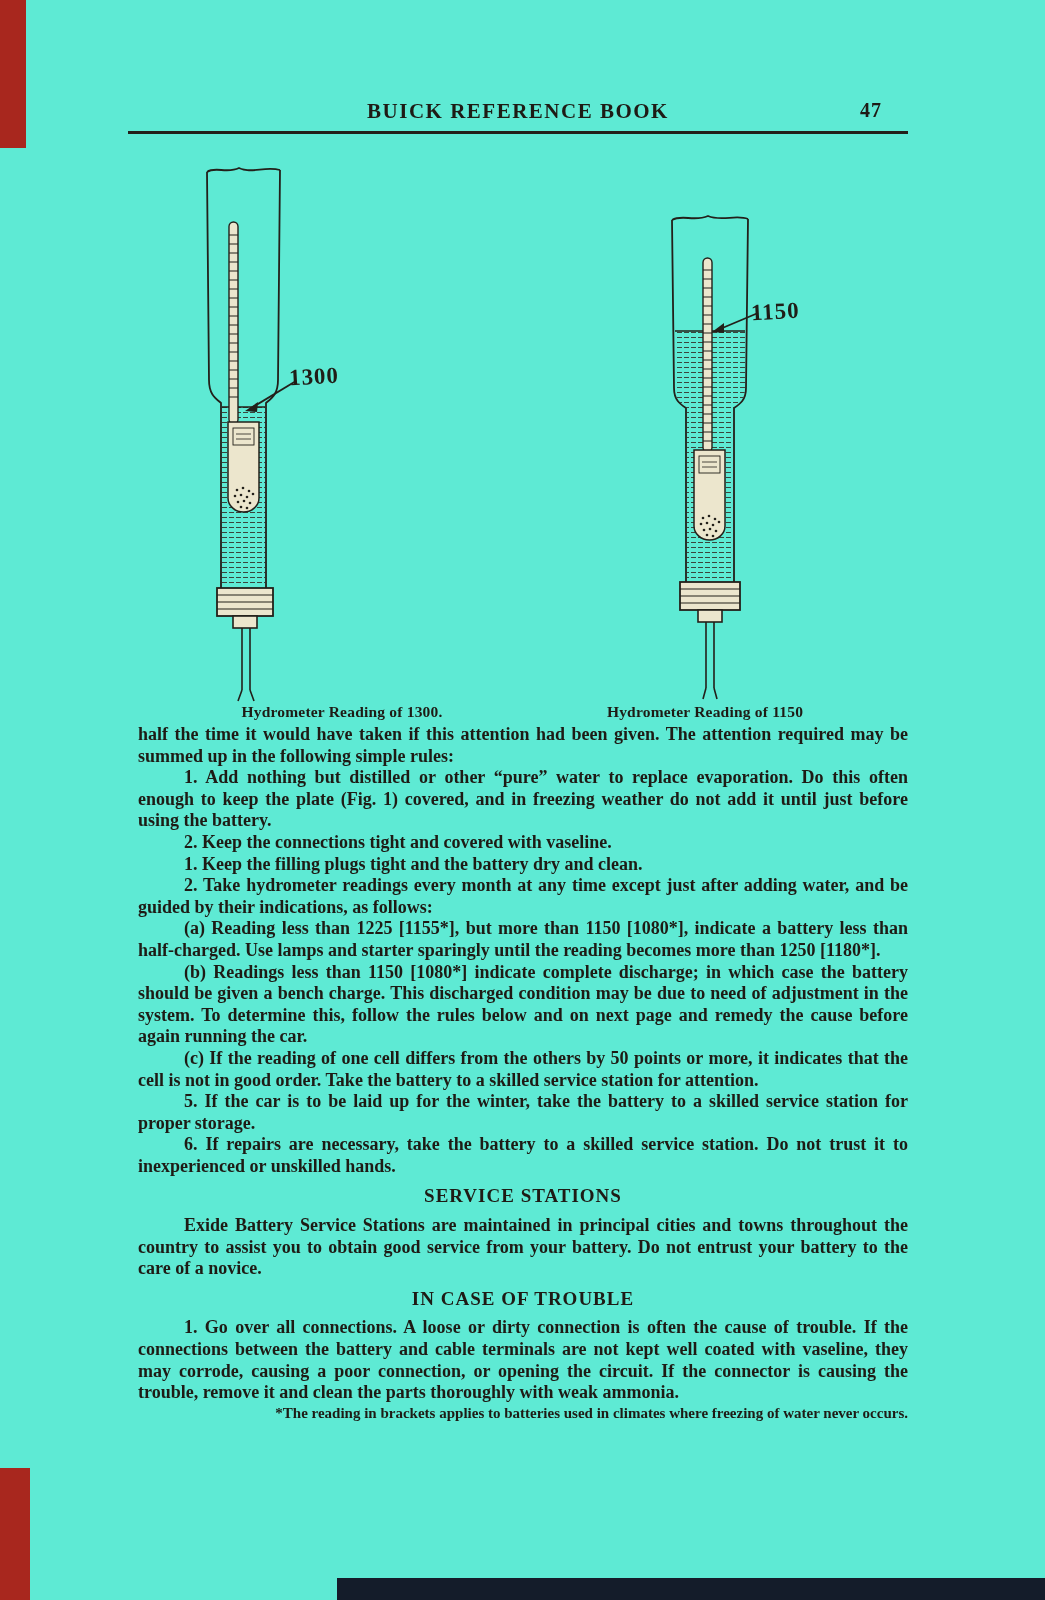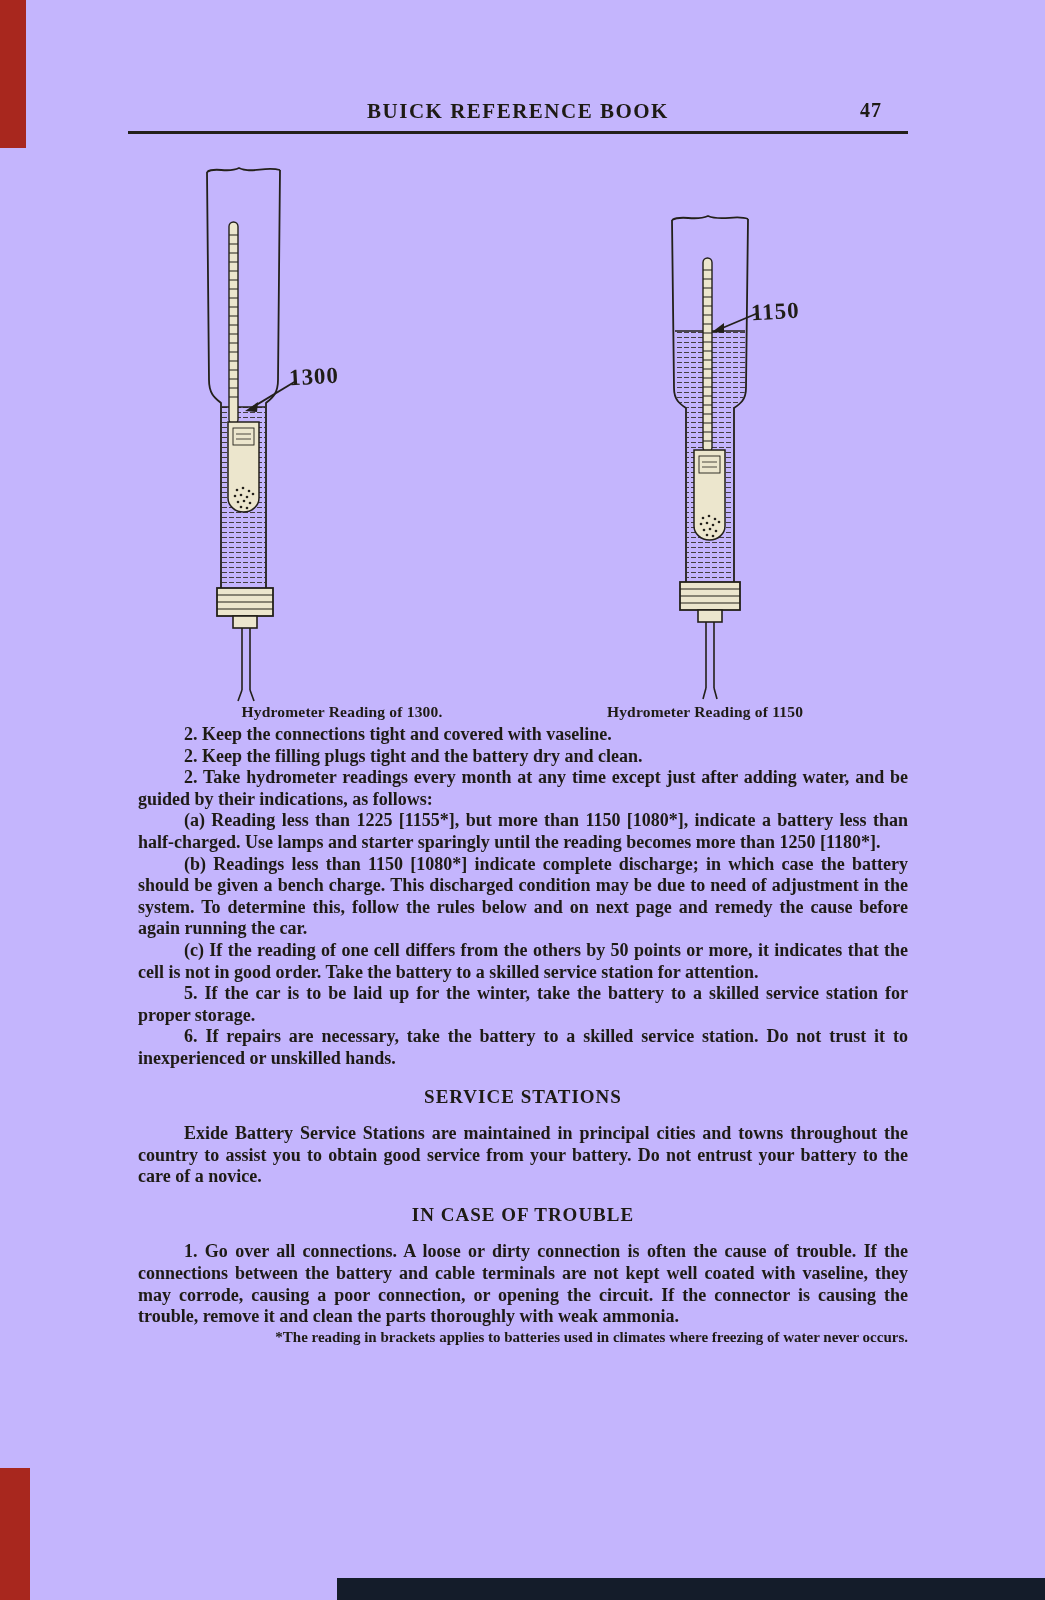--- a/index.html
+++ b/index.html
@@ -1,19 +1,19 @@
 <!DOCTYPE html>
 <html><head>
 <meta charset="utf-8">
 <style>
   html,body{margin:0;padding:0;background:#555;}
   .page{
     position:relative;
     width:1045px;height:1600px;
-    background:#c4b5fd;
+    background:#5eead4;
     overflow:hidden;
     font-family:"Liberation Serif","DejaVu Serif",serif;
     color:#1e1b15;
   }
   
   .edge{position:absolute;}
   .edge-red-top{left:0;top:0;width:26px;height:148px;background:#a8271e;}
   .edge-red-bottom{left:0;top:1468px;width:30px;height:132px;background:#a8271e;}
   .edge-dark-bottom{left:337px;top:1578px;width:708px;height:22px;background:#141c2a;}
 
@@ -41,21 +41,21 @@
 
   
   .body-text{
     position:absolute;left:138px;top:724px;width:770px;
     font-size:18px;line-height:21.6px;font-weight:bold;
     text-align:justify;
   }
   .body-text p{margin:0;}
   .body-text p.indent{text-indent:46px;}
   .subhead{
-    margin:16px;text-align:center;font-size:19px;font-weight:bold;
+    margin:8px;text-align:center;font-size:19px;font-weight:bold;
     letter-spacing:1px;line-height:21.6px;
   }
   .footnote{
     margin-top:3px;font-size:15px;line-height:19px;font-weight:bold;
     padding-left:88px;text-indent:-88px;text-align:right;
   }
 </style>
 </head>
 <body>
 
@@ -164,22 +164,24 @@
     </svg>
   </div>
 
   <div class="fig-label fig-label-left">1300</div>
   <div class="fig-label fig-label-right">1150</div>
 
   <div class="fig-caption fig-caption-left">Hydrometer Reading of 1300.</div>
   <div class="fig-caption fig-caption-right">Hydrometer Reading of 1150</div>
 
   <div class="body-text">
+    <p>half the time it would have taken if this attention had been given.  The attention required may be summed up in the following simple rules:</p>
+    <p class="indent">1.  Add nothing but distilled or other “pure” water to replace evaporation.  Do this often enough to keep the plate (Fig. 1) covered, and in freezing weather do not add it until just before using the battery.</p>
     <p class="indent">2.  Keep the connections tight and covered with vaseline.</p>
-    <p class="indent">2.  Keep the filling plugs tight and the battery dry and clean.</p>
+    <p class="indent">1.  Keep the filling plugs tight and the battery dry and clean.</p>
     <p class="indent">2.  Take hydrometer readings every month at any time except just after adding water, and be guided by their indications, as follows:</p>
     <p class="indent">(a)  Reading less than 1225 [1155*], but more than 1150 [1080*], indicate a battery less than half-charged.  Use lamps and starter sparingly until the reading becomes more than 1250 [1180*].</p>
     <p class="indent">(b)  Readings less than 1150 [1080*] indicate complete discharge; in which case the battery should be given a bench charge.  This discharged condition may be due to need of adjustment in the system.  To determine this, follow the rules below and on next page and remedy the cause before again running the car.</p>
     <p class="indent">(c)  If the reading of one cell differs from the others by 50 points or more, it indicates that the cell is not in good order.  Take the battery to a skilled service station for attention.</p>
     <p class="indent">5.  If the car is to be laid up for the winter, take the battery to a skilled service station for proper storage.</p>
     <p class="indent">6.  If repairs are necessary, take the battery to a skilled service station.  Do not trust it to inexperienced or unskilled hands.</p>
     <h3 class="subhead">SERVICE STATIONS</h3>
     <p class="indent">Exide Battery Service Stations are maintained in principal cities and towns throughout the country to assist you to obtain good service from your battery.  Do not entrust your battery to the care of a novice.</p>
     <h3 class="subhead">IN CASE OF TROUBLE</h3>
     <p class="indent">1.  Go over all connections.  A loose or dirty connection is often the cause of trouble.  If the connections between the battery and cable terminals are not kept well coated with vaseline, they may corrode, causing a poor connection, or opening the circuit.  If the connector is causing the trouble, remove it and clean the parts thoroughly with weak ammonia.</p>

